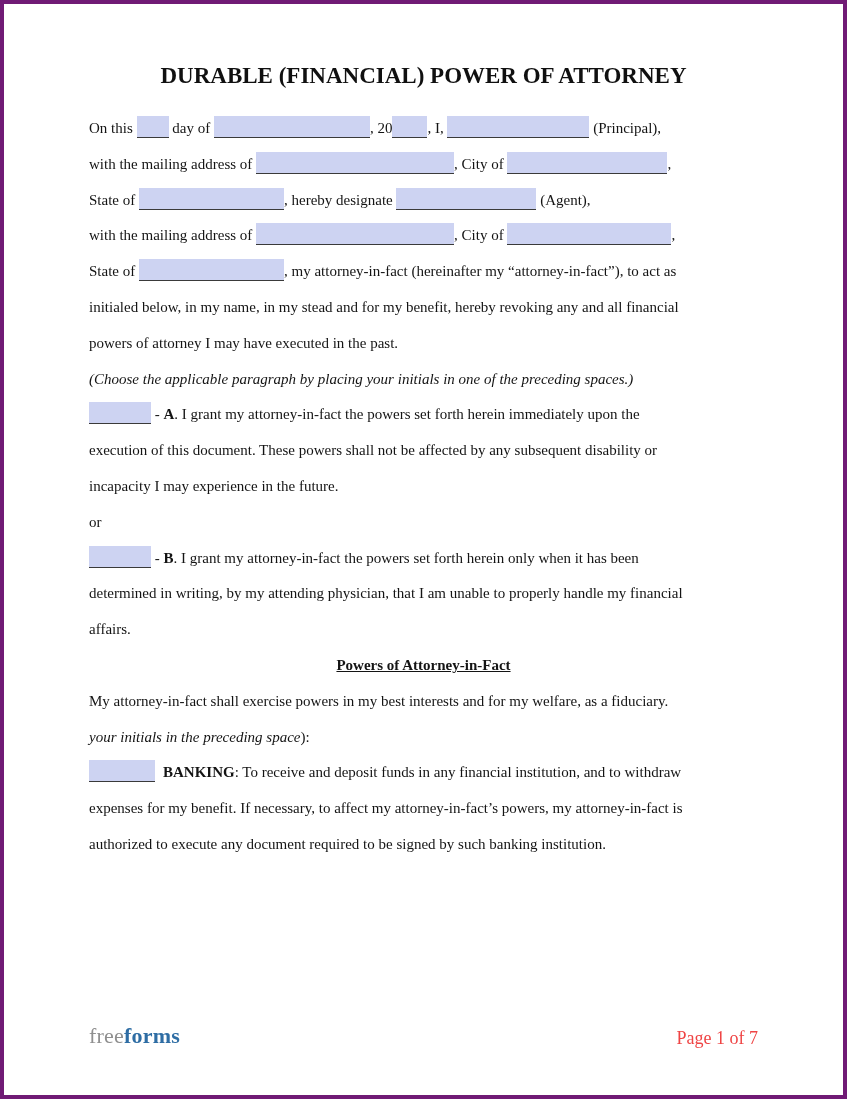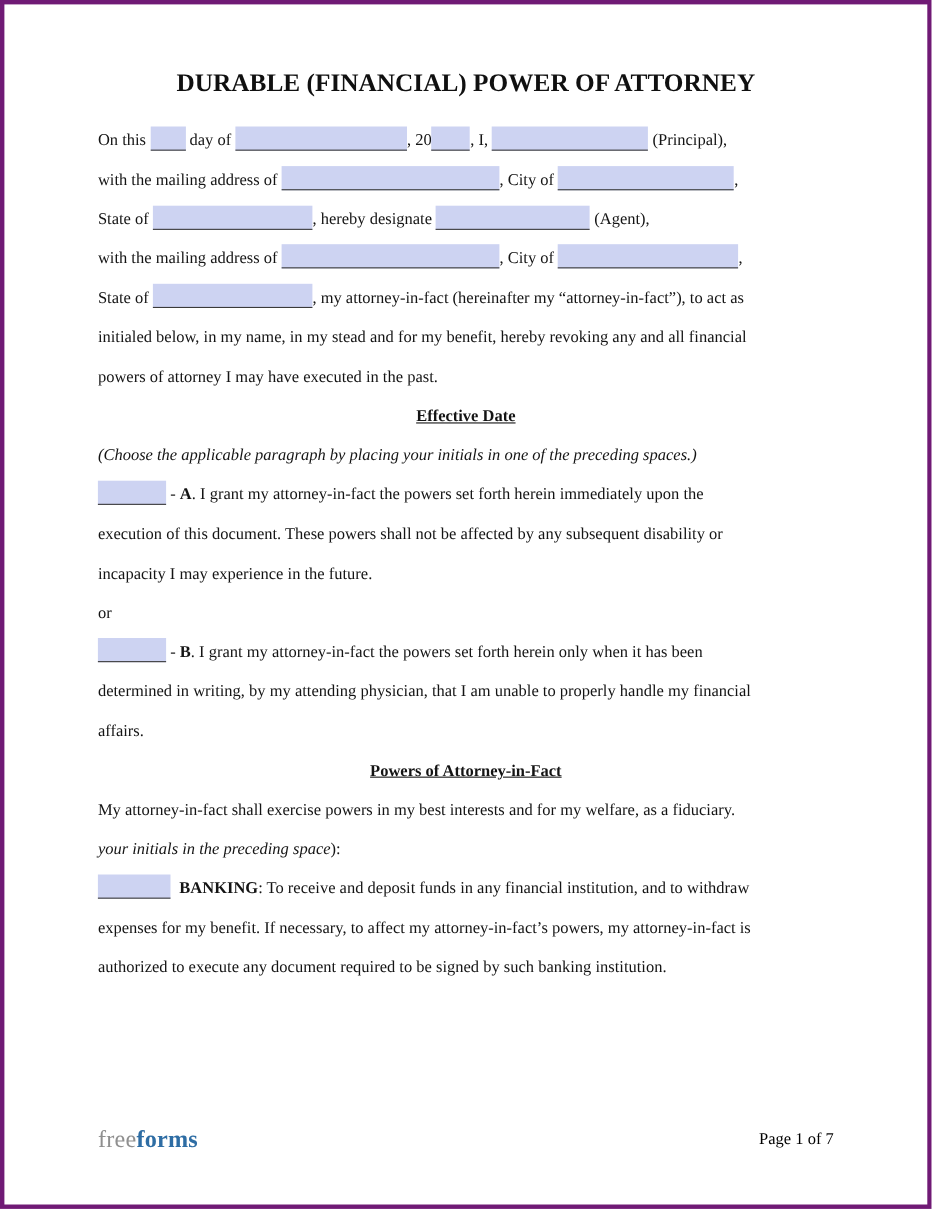--- a/index.html
+++ b/index.html
@@ -37,27 +37,27 @@
     vertical-align:-5px;
     background:#cdd3f2;
     border-bottom:1.5px solid #3a3a3a;
   }
   b{font-weight:bold;}
   .footer{
     position:absolute;
     left:85px;right:85px;bottom:46px;
     display:flex;
     justify-content:space-between;
-    align-items:center;
+    align-items:flex-end;
     margin-top:48px;
   }
   .brand{font-size:22px;letter-spacing:0.2px;}
   .brand-free{color:#8f8f8f;font-weight:400;}
   .brand-forms{color:#2e6da4;font-weight:bold;}
-  .page-num{font-size:15px;color:#000000;}
+  .page-num{font-size:18px;color:#ef4444;}
 </style>
 </head>
 <body>
 
 <div class="page">
 
   <div class="title">DURABLE (FINANCIAL) POWER OF ATTORNEY</div>
 
   <div class="content">
 
@@ -67,21 +67,20 @@
 
     <div class="line"><span>State of </span><span class="blank" style="width:145px"></span><span>, hereby designate </span><span class="blank" style="width:140px"></span><span> (Agent),</span></div>
 
     <div class="line"><span>with the mailing address of </span><span class="blank" style="width:198px"></span><span>, City of </span><span class="blank" style="width:164px"></span><span>,</span></div>
 
     <div class="line"><span>State of </span><span class="blank" style="width:145px"></span><span>, my attorney-in-fact (hereinafter my “attorney-in-fact”), to act as</span></div>
 
     <div class="line">initialed below, in my name, in my stead and for my benefit, hereby revoking any and all financial</div>
     <div class="line">powers of attorney I may have executed in the past.</div>
 
-    <div class="line center"><span class="heading">Effective Date</span></div>
 
     <div class="line italic">(Choose the applicable paragraph by placing your initials in one of the preceding spaces.)</div>
 
     <div class="line"><span class="blank" style="width:62px"></span><span> - </span><b>A</b><span>. I grant my attorney-in-fact the powers set forth herein immediately upon the</span></div>
     <div class="line">execution of this document. These powers shall not be affected by any subsequent disability or</div>
     <div class="line">incapacity I may experience in the future.</div>
 
     <div class="line">or</div>
 
     <div class="line"><span class="blank" style="width:62px"></span><span> - </span><b>B</b><span>. I grant my attorney-in-fact the powers set forth herein only when it has been</span></div>

